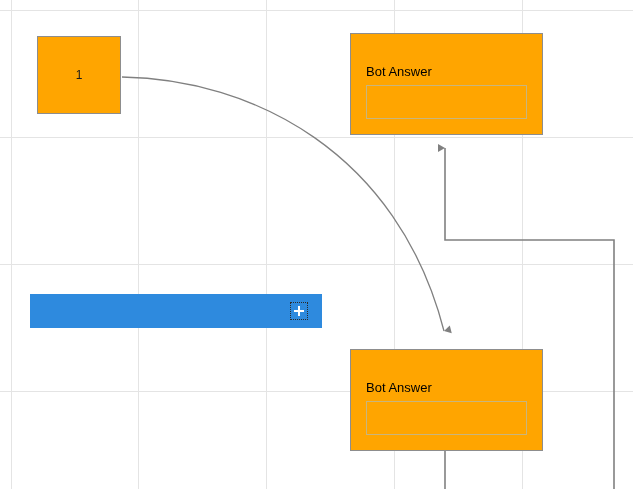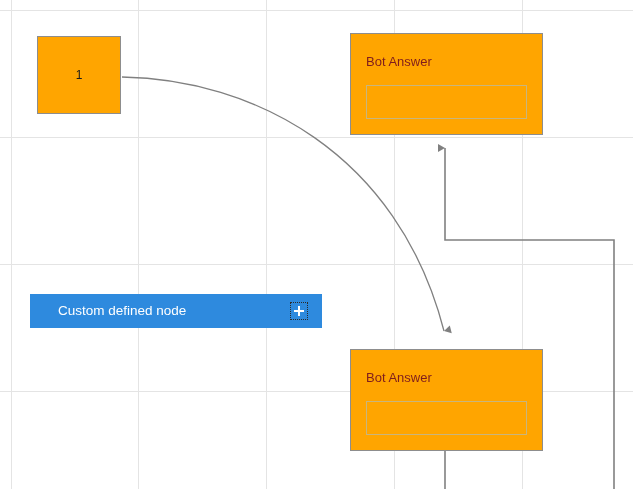--- a/index.html
+++ b/index.html
@@ -69,23 +69,23 @@
     left: 350px;
     width: 193px;
     height: 102px;
     padding: 0;
   }
   .node-bot-top  { top: 33px; }
   .node-bot-bottom { top: 349px; }
   .node-bot-title {
     position: absolute;
     left: 15px;
-    top: 21px;
+    top: 31px;
     font-size: 13px;
-    color: #7f1d1d;
+    color: #000000;
     line-height: 1;
     white-space: nowrap;
   }
   .node-bot-body {
     position: absolute;
     left: 15px;
     top: 51px;
     width: 161px;
     height: 34px;
     box-sizing: border-box;
@@ -174,17 +174,16 @@
     <span class="node-bot-title">Bot Answer</span>
     <div class="node-bot-body"></div>
   </div>
 
   <div class="node node-bot node-bot-bottom">
     <span class="node-bot-title">Bot Answer</span>
     <div class="node-bot-body"></div>
   </div>
 
   <div class="custom-node-bar">
-    <span class="custom-node-label">Custom defined node</span>
     <span class="custom-node-add"></span>
   </div>
 
 </div>
 
 </body></html>

